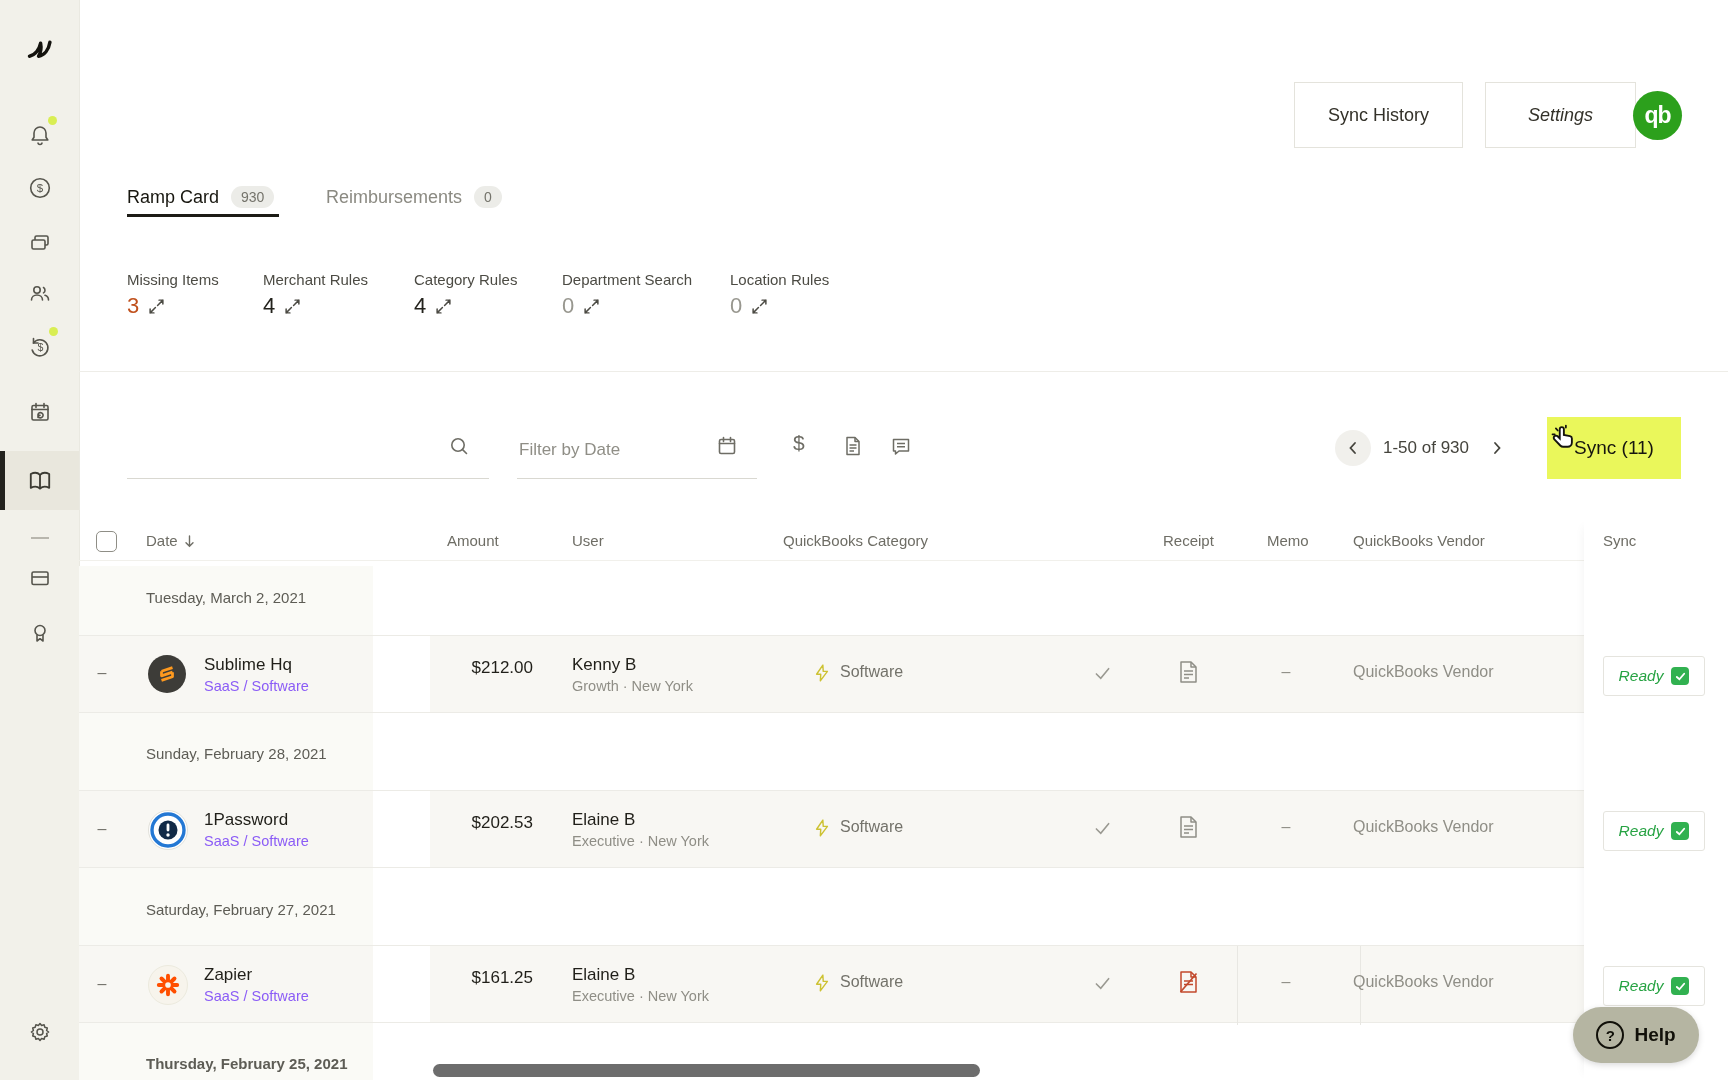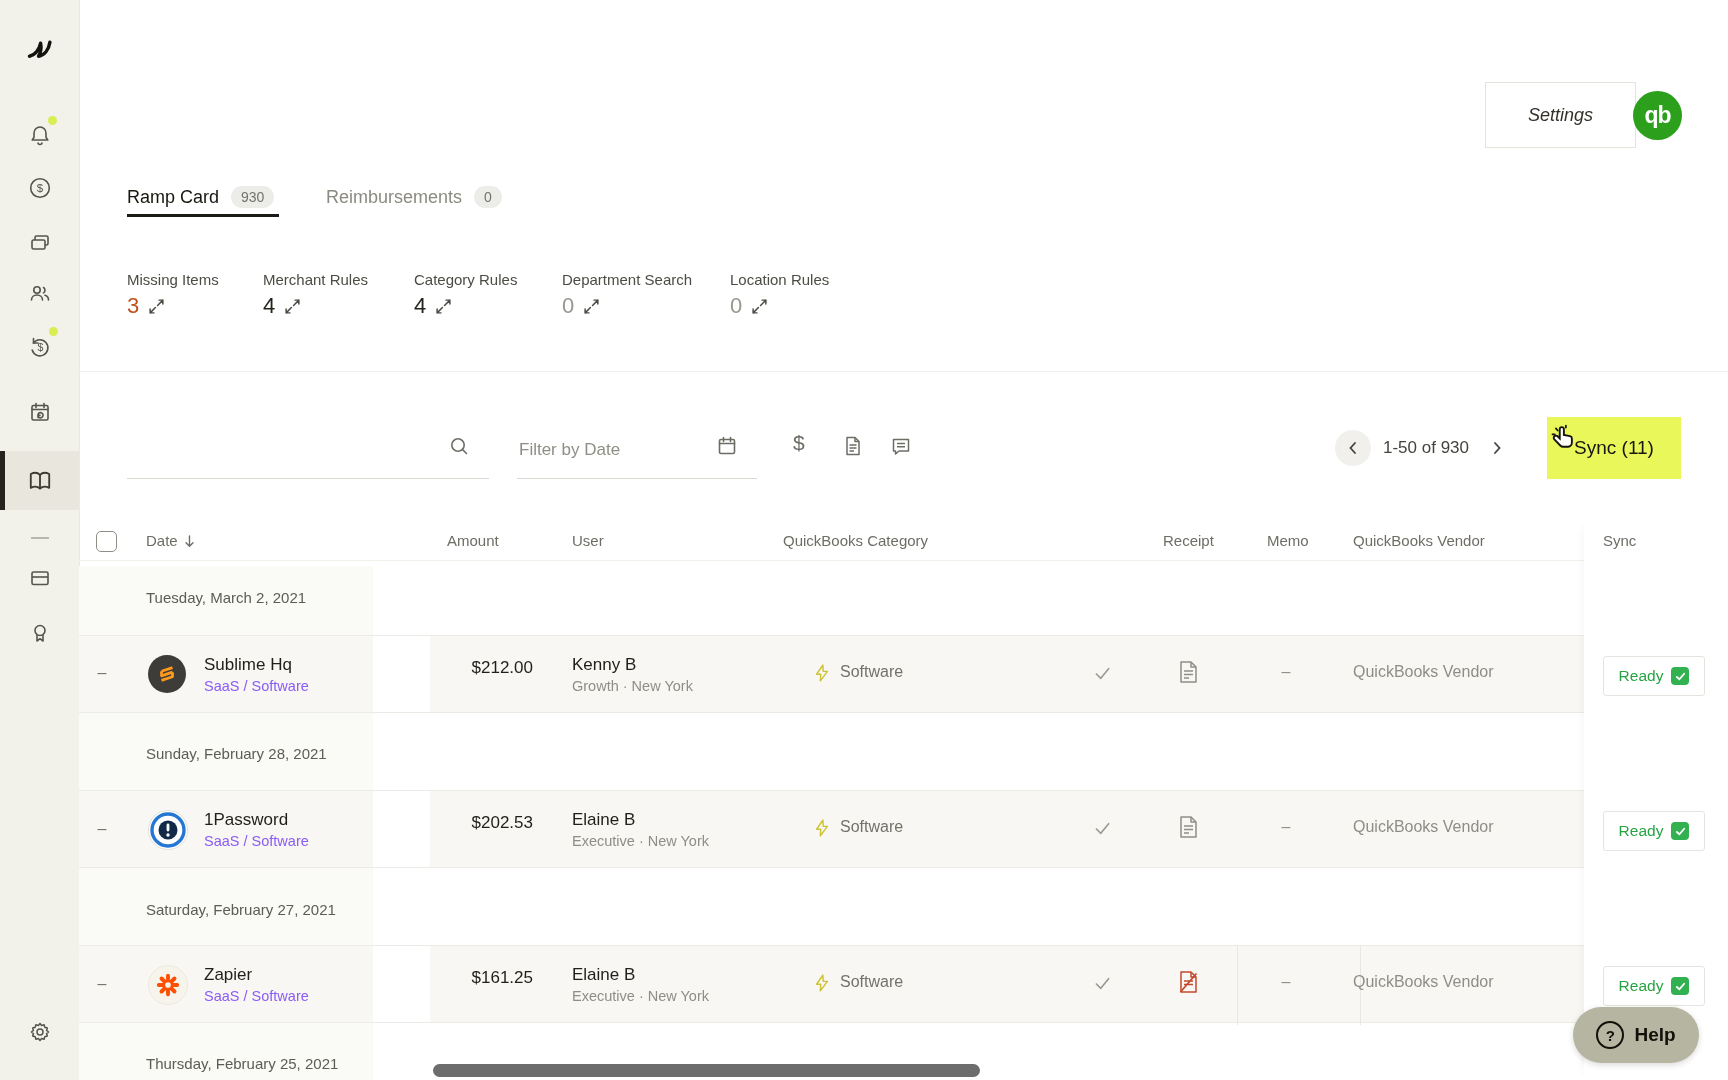--- a/index.html
+++ b/index.html
@@ -59,21 +59,21 @@
   .logo-circ{position:absolute;left:148px;width:38px;height:38px;border-radius:50%;display:flex;align-items:center;justify-content:center;}
   .m-name{position:absolute;left:204px;font-size:17px;color:#201f19;}
   .m-sub{position:absolute;left:204px;font-size:14.5px;color:#8b5cf6;}
   .amt{position:absolute;left:413px;width:120px;text-align:right;font-size:17px;color:#201f19;}
   .u-name{position:absolute;left:572px;font-size:17px;color:#201f19;}
   .u-sub{position:absolute;left:572px;font-size:14.5px;color:#8f8e86;}
   .cat{position:absolute;left:840px;font-size:16px;color:#73726a;}
   .memo{position:absolute;left:1274px;width:24px;text-align:center;font-size:16px;color:#8f8e86;}
   .vendor{position:absolute;left:1353px;font-size:16px;color:#8f8e86;}
   .ready{position:absolute;left:1603px;width:100px;height:38px;background:#fff;border:1px solid #e5e4de;border-radius:3px;
-         display:flex;align-items:center;justify-content:center;gap:8px;font-size:15.5px;color:var(--ready-green,#27a343);cursor:pointer;}
+         display:flex;align-items:center;justify-content:center;gap:8px;font-size:15.5px;color:var(--ready-green,#27a343);cursor:pointer;font-style:italic;}
   .ready .gchk{width:18px;height:18px;border-radius:4px;background:#31b150;display:flex;align-items:center;justify-content:center;}
 
   
   .hscroll{position:absolute;left:433px;top:1064px;width:547px;height:13px;border-radius:7px;background:#6d6d6d;cursor:pointer;}
   .helpbtn{position:absolute;left:1573px;top:1007px;width:126px;height:56px;border-radius:28px;background:#b5b5a2;
            display:flex;align-items:center;justify-content:center;gap:10px;cursor:pointer;box-shadow:0 2px 6px rgba(0,0,0,0.15);}
   .helpbtn .q{width:24px;height:24px;border-radius:50%;border:2.4px solid #111009;display:flex;align-items:center;justify-content:center;
               font-size:15px;font-weight:bold;color:#111009;}
   .helpbtn .t{font-size:19px;font-weight:bold;color:#111009;}
 </style>
@@ -168,20 +168,21 @@
 
     <div class="side-item" style="top:1012px;">
       <svg width="24" height="24" viewBox="0 0 24 24" fill="none" stroke="#56554d" stroke-width="1.5" stroke-linejoin="round">
         <path d="M12 3.5 l1.6 2 2.5-.7 .7 2.5 2.5 .7 -.7 2.5 2 1.5 -2 1.5 .7 2.5 -2.5 .7 -.7 2.5 -2.5-.7 -1.6 2 -1.6-2 -2.5 .7 -.7-2.5 -2.5-.7 .7-2.5 -2-1.5 2-1.5 -.7-2.5 2.5-.7 .7-2.5 2.5 .7 z"></path>
         <circle cx="12" cy="12" r="3"></circle>
       </svg>
     </div>
   </div>
 
 
+  <button class="topbtn" style="left:1294px;width:169px;">Sync History</button>
   <button class="topbtn" style="left:1485px;width:151px;font-style:italic;">Settings</button>
   <div class="qb-badge">
       <span>qb</span>
     </div>
 
   <div class="tab" style="left:127px;color:#17160f;font-weight:500;">
     <span>Ramp Card</span>
     <span class="cnt">930</span>
   </div>
   <div class="tab-underline"></div>
@@ -335,21 +336,21 @@
   <div class="th" style="left:1353px;">
       <span>QuickBooks Vendor</span>
     </div>
   <div class="th" style="left:1603px;">
       <span>Sync</span>
     </div>
 
   <div class="group-label" style="top:589px;">Tuesday, March 2, 2021</div>
   <div class="group-label" style="top:745px;">Sunday, February 28, 2021</div>
   <div class="group-label" style="top:901px;">Saturday, February 27, 2021</div>
-  <div class="group-label" style="top:1055px;">Thursday, February 25, 2021</div>
+  <div class="group-label" style="top:1055px;font-weight:bold;">Thursday, February 25, 2021</div>
 
   <div>
     <div class="collapse" style="top:664px;">–</div>
     <div class="logo-circ" style="top:655px;background:#3d3c38;">
       <svg width="22" height="22" viewBox="0 0 24 24" fill="none" stroke="#ff9a1f" stroke-width="3" stroke-linejoin="round">
           <path d="M6 9 L18 5 M6 9 v5 L18 10 M18 10 v5 L6 19"></path>
         </svg>
     </div>
     <div class="m-name" style="top:655px;">Sublime Hq</div>
     <div class="m-sub" style="top:678px;">SaaS / Software</div>

